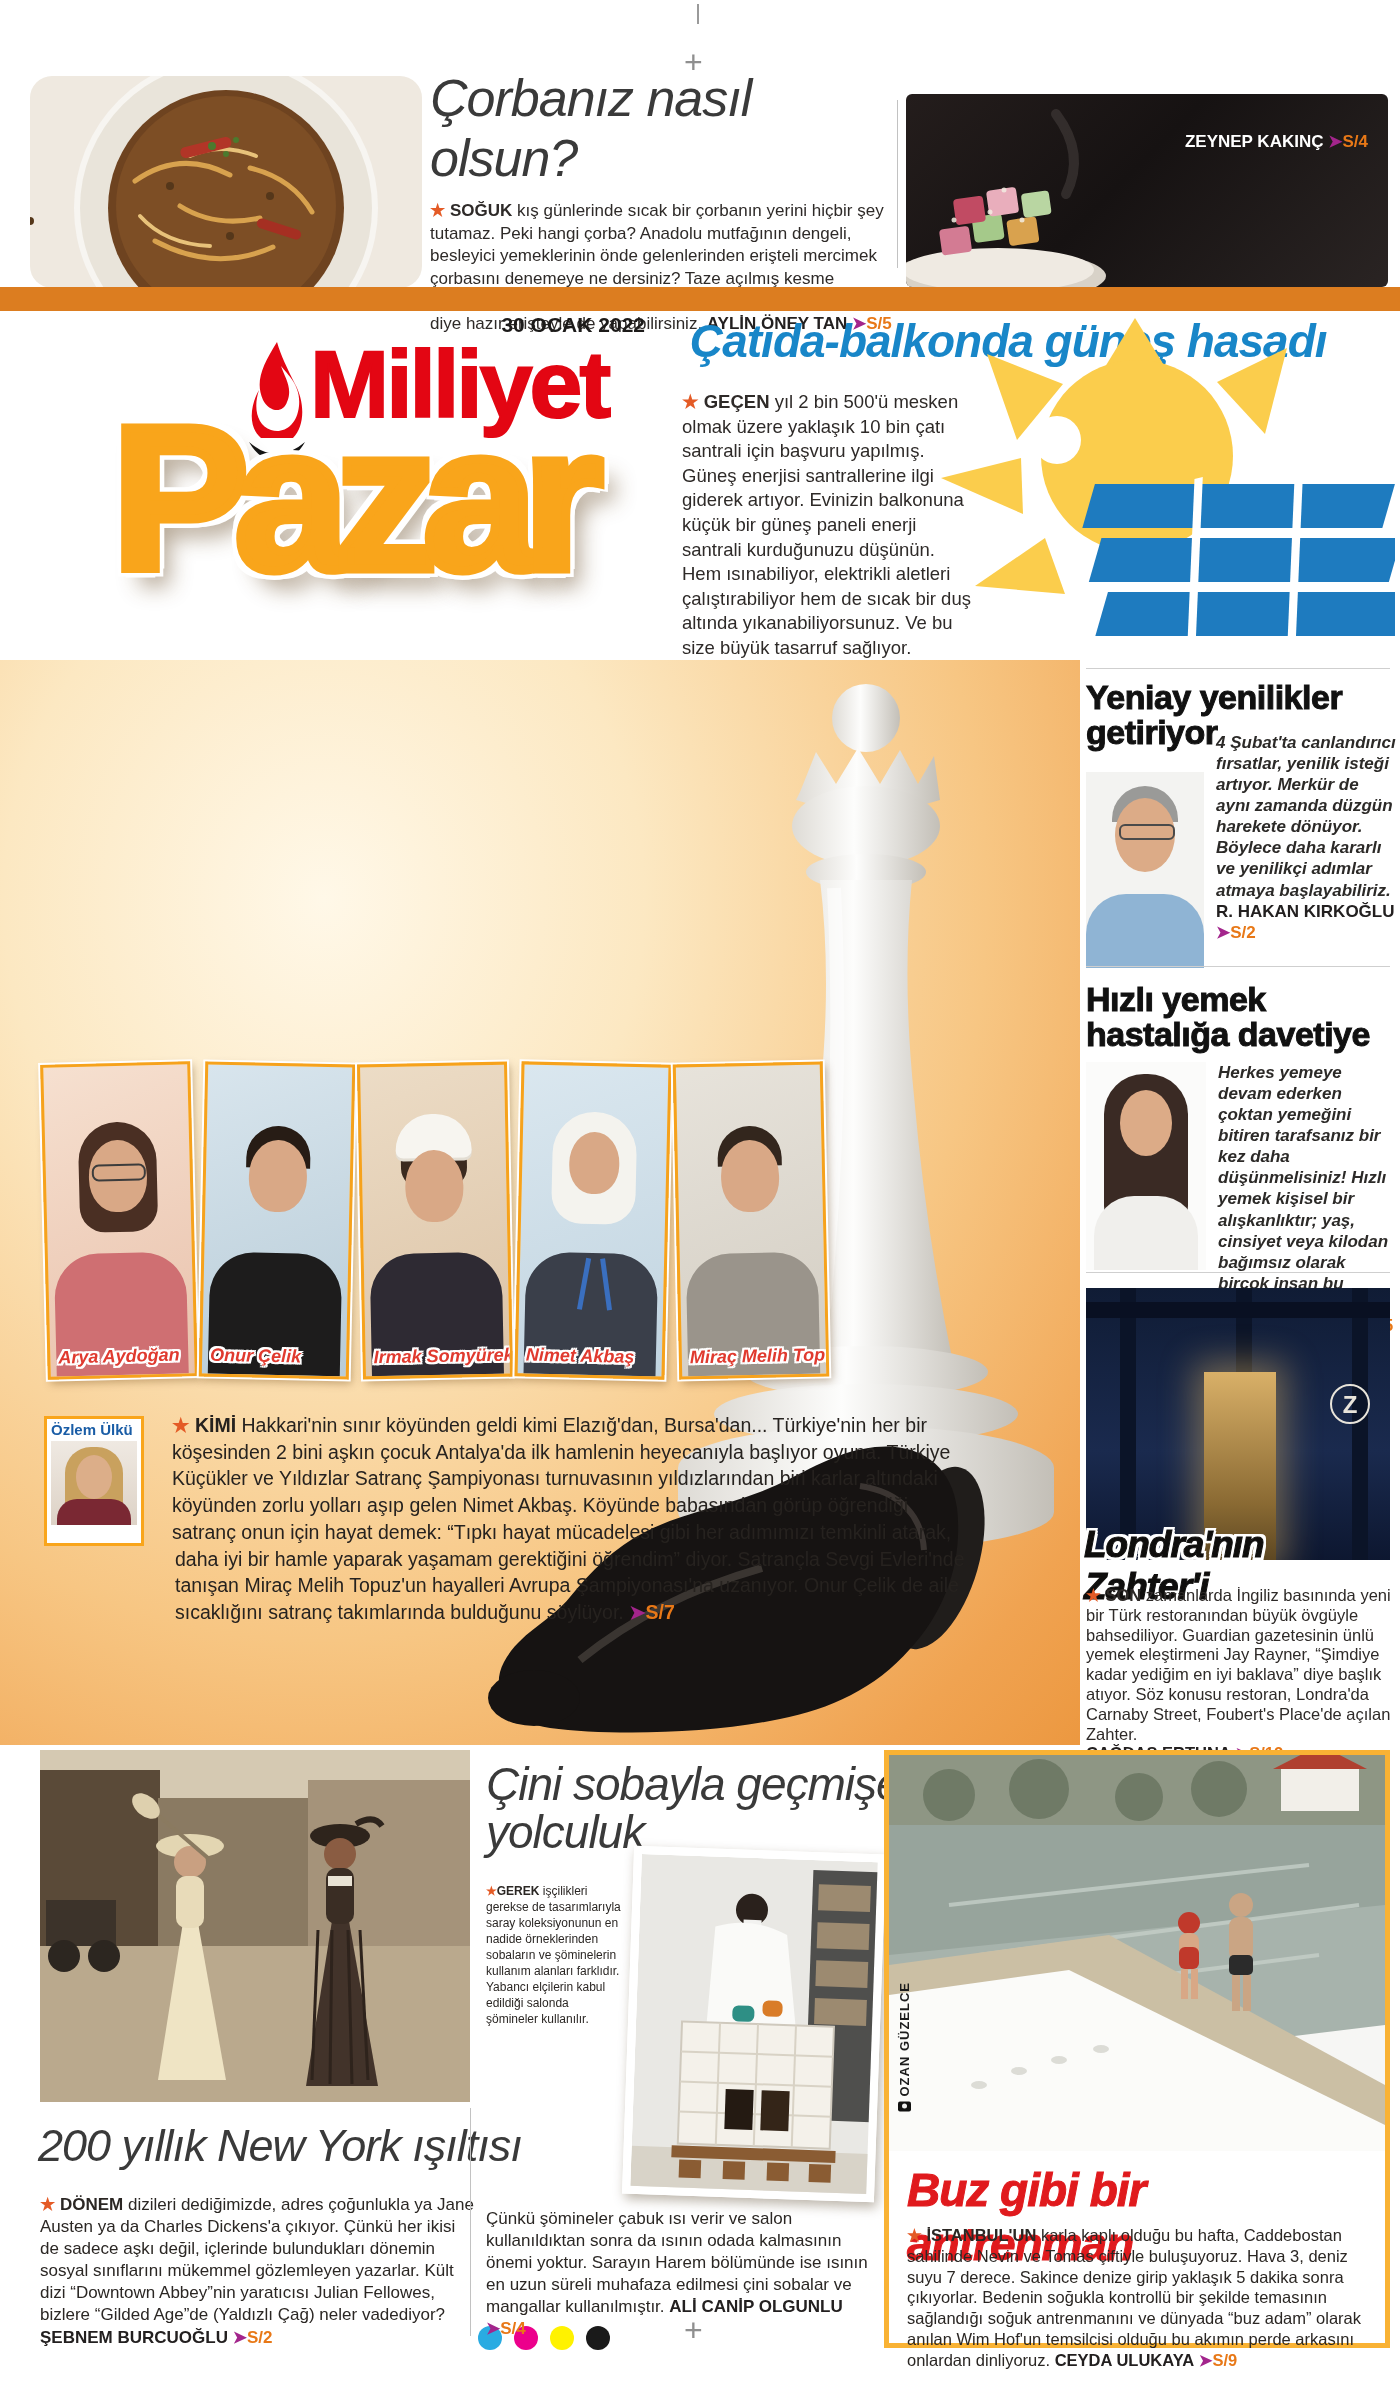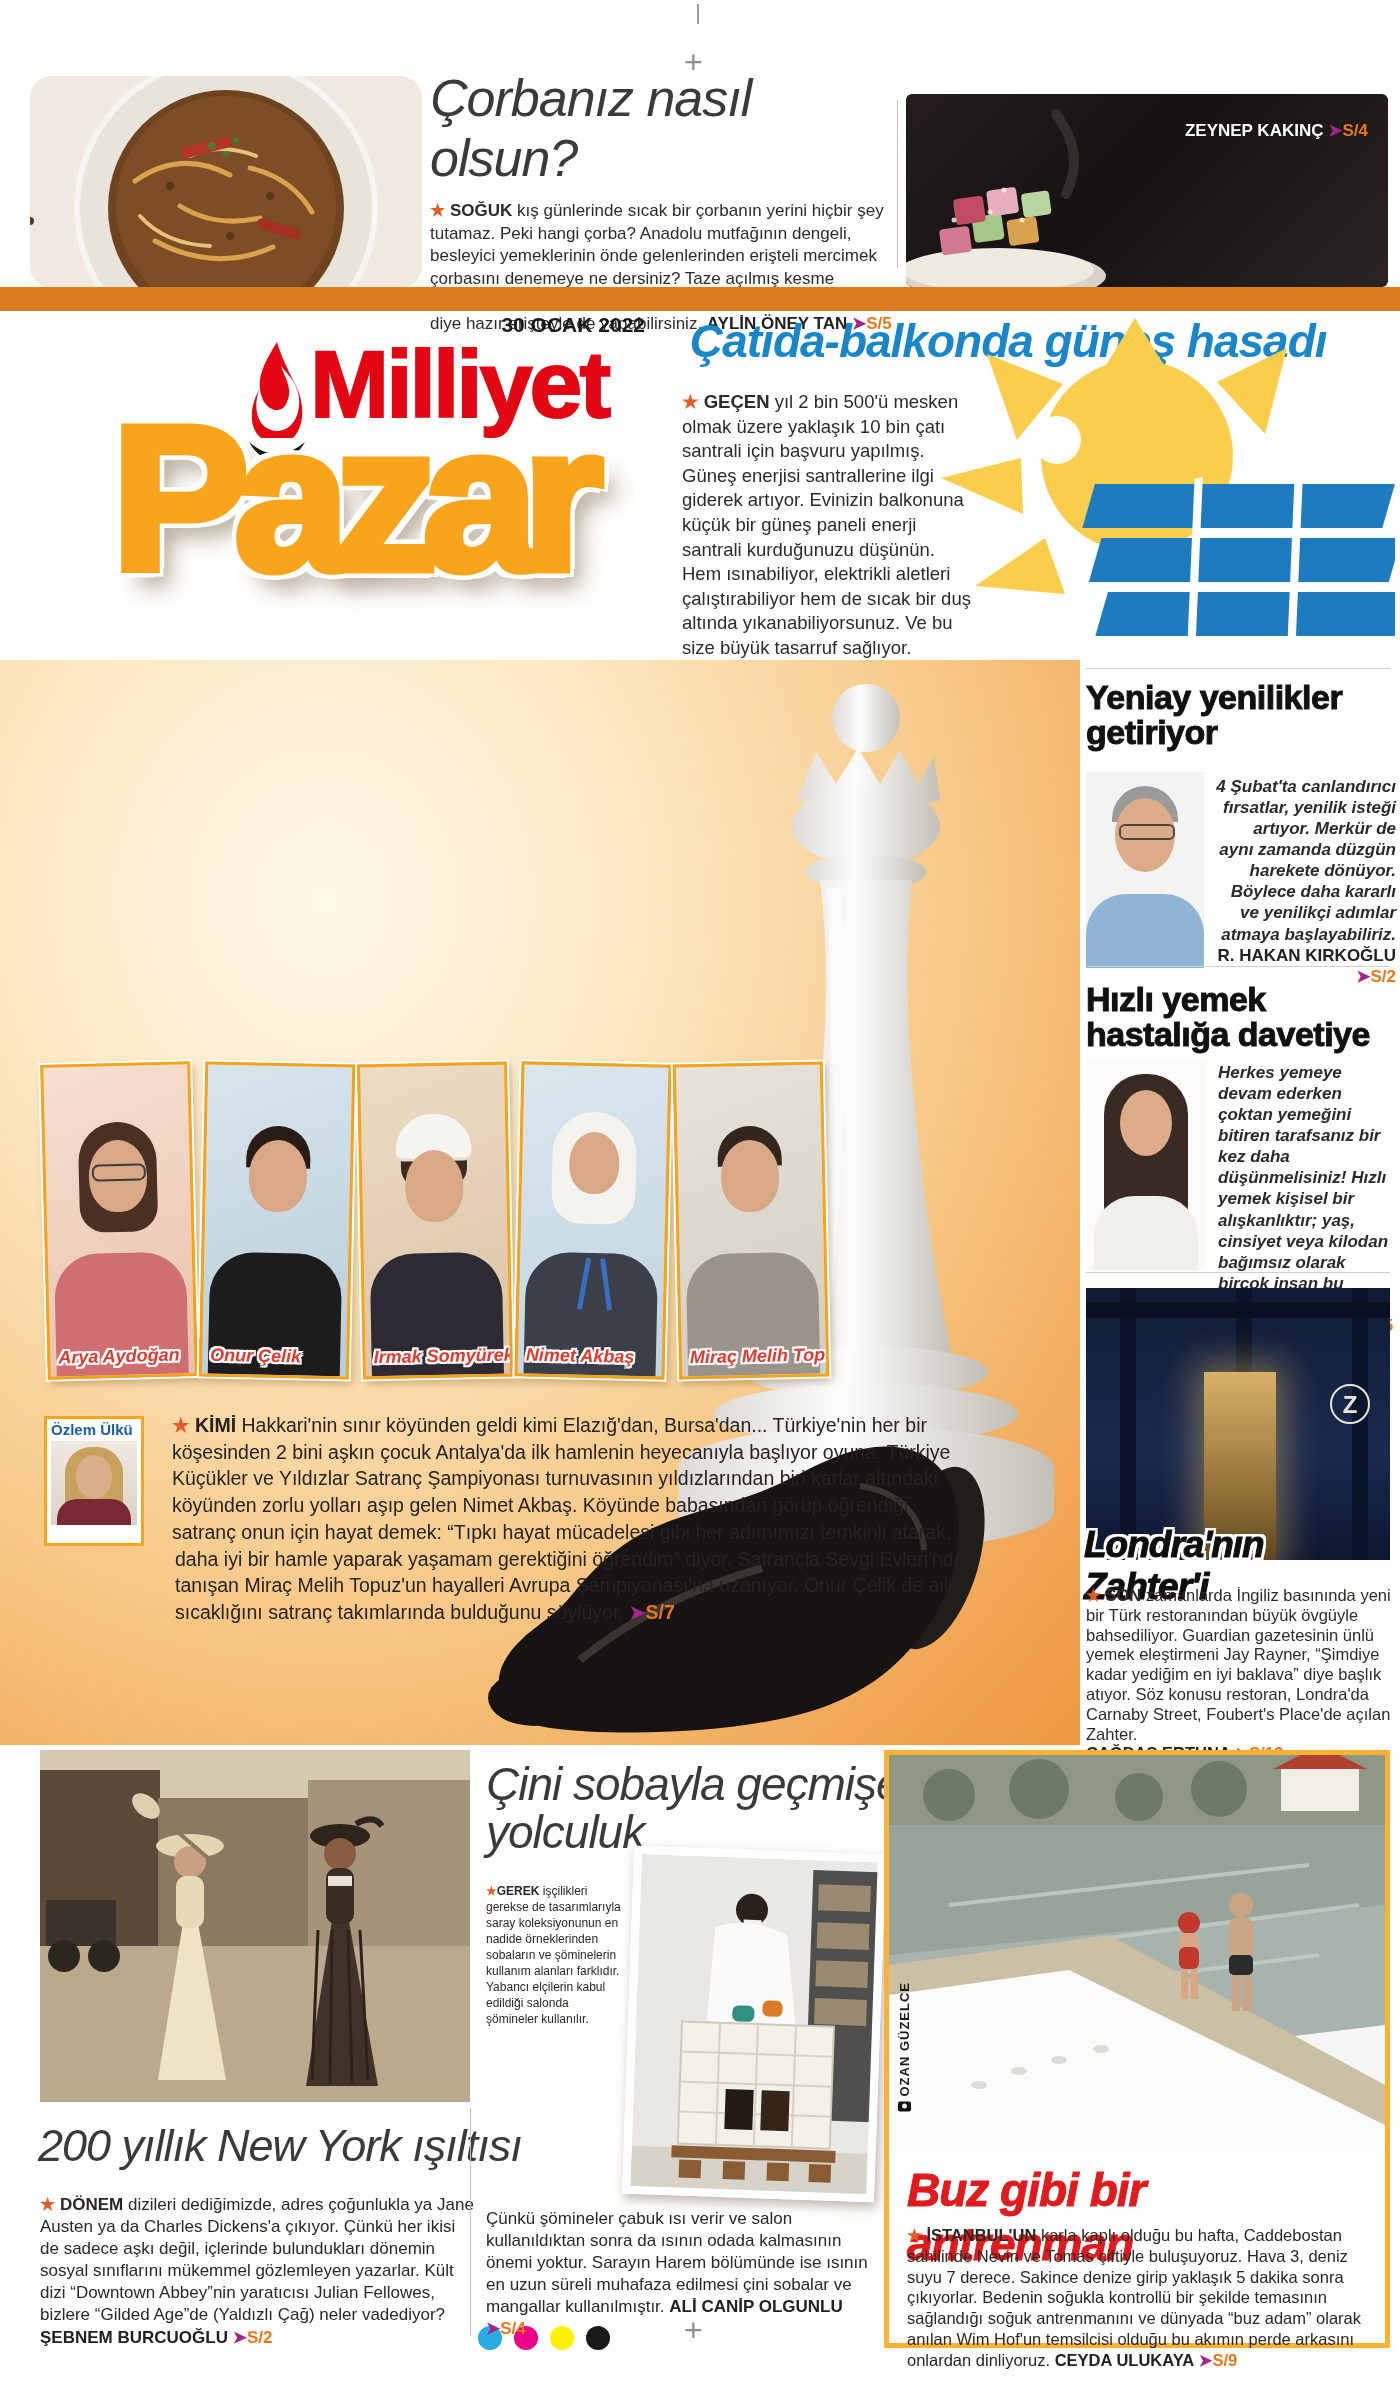--- a/index.html
+++ b/index.html
@@ -25,21 +25,21 @@
   
   .soup-photo { left:30px; top:76px; width:392px; height:212px; border-radius:22px; overflow:hidden; }
   .soup-art { left:430px; top:68px; width:462px; }
   .soup-art h1 { font-size:52px; margin-bottom:12px; }
   .soup-art p { font-size:17px; line-height:1.33; color:#2e2a28; }
   .vdiv1 { left:897px; top:100px; width:1px; height:168px; background:#c2c2c2; }
   .lokum { left:906px; top:94px; width:482px; height:193px; border-radius:6px; overflow:hidden;
            background:linear-gradient(135deg,#241d1c 0%,#161212 45%,#2a2423 100%); }
   .lokum .txt { position:absolute; right:20px; top:14px; text-align:right; }
   .lokum h2 { font-style:italic; font-weight:normal; color:#f4f2ef; font-size:42px; line-height:1.1; letter-spacing:-1px; }
-  .lokum .byline { margin-top:12px; font-size:17px; font-weight:bold; color:#ffffff; }
+  .lokum .byline { margin-top:23px; font-size:17px; font-weight:bold; color:#ffffff; }
   .orange-bar { left:0; top:287px; width:1400px; height:24px; background:#DC7D20; }
 
   
   .mh-date { left:440px; top:313px; width:205px; text-align:right; font-size:21px; font-weight:bold; color:#1c1a19; }
   .flame { left:246px; top:338px; width:62px; height:132px; }
   .milliyet { left:310px; top:330px; font-size:95px; font-weight:bold; color:#E30613; letter-spacing:-3px; -webkit-text-stroke:2px #E30613; }
   .pazar { left:112px; top:380px; font-size:205px; font-weight:bold; color:#F9A51B; letter-spacing:-14px;
            -webkit-text-stroke:9px #F9A51B;
            text-shadow:-8px -8px 0 #fff,8px -8px 0 #fff,-8px 8px 0 #fff,8px 8px 0 #fff,0 -9px 0 #fff,0 9px 0 #fff,-9px 0 0 #fff,9px 0 0 #fff,14px 18px 22px rgba(90,60,20,.45); }
 
@@ -338,21 +338,21 @@
   </div>
 </div>
 
 <div class="abs sb-div" style="top:668px;"></div>
 <div class="sb-h abs" style="top:680px;">Yeniay yenilikler getiriyor</div>
 <div class="port port-hakan abs" style="left:1086px;top:772px;width:118px;height:196px;">
   <div class="hairgray"></div>
     <div class="face"></div>
     <div class="shirt"></div>
 </div>
-<div class="sb-txt abs" style="left:1216px;top:776px;width:180px;text-align:right;">
+<div class="sb-txt abs" style="left:1216px;top:732px;width:180px;">
   <span>4 Şubat'ta canlandırıcı fırsatlar, yenilik isteği artıyor. Merkür de aynı zamanda düzgün harekete dönüyor. Böylece daha kararlı ve yenilikçi adımlar atmaya başlayabiliriz.</span><br>
   <span class="author">R. HAKAN KIRKOĞLU</span><br>
   <span class="arrow">➤</span><span class="ref">S/2</span>
 </div>
 
 <div class="abs sb-div" style="top:966px;"></div>
 <div class="sb-h abs" style="top:982px;">Hızlı yemek hastalığa davetiye</div>
 <div class="port port-dilara abs" style="left:1086px;top:1062px;width:120px;height:208px;">
   <div class="hairdark"></div>
     <div class="face"></div>

